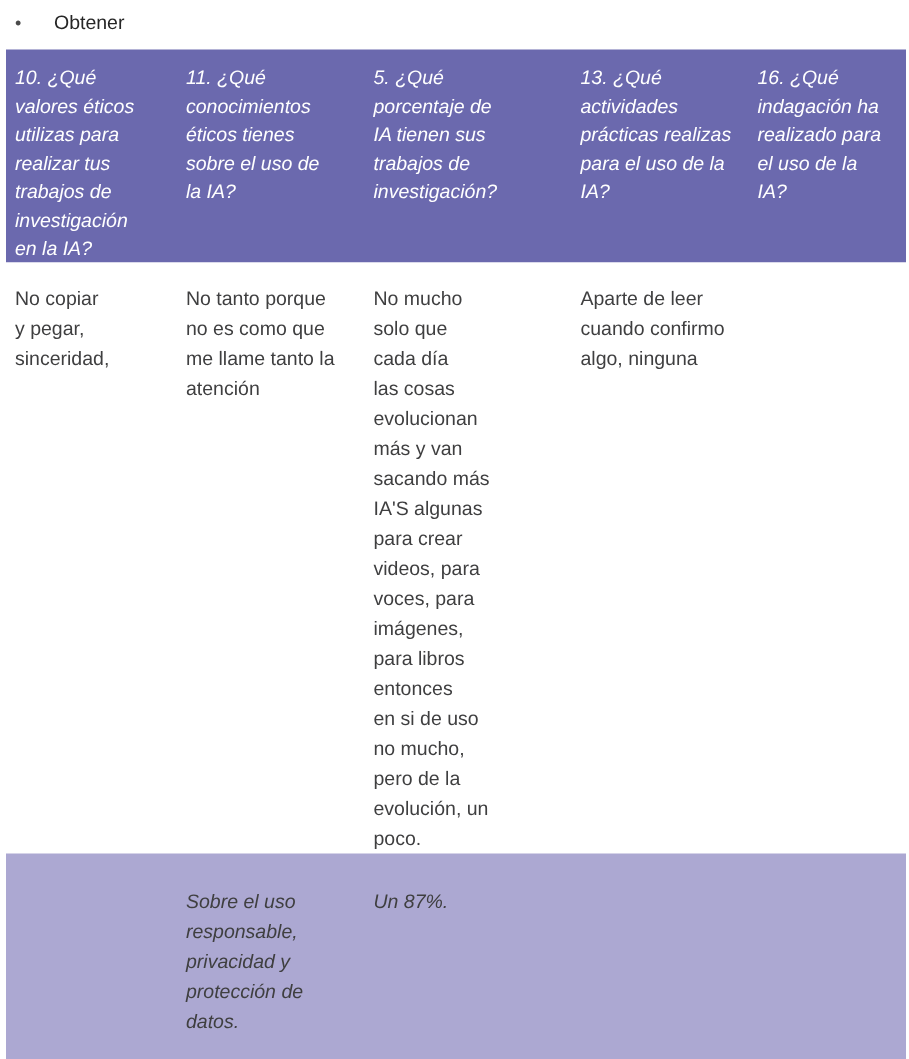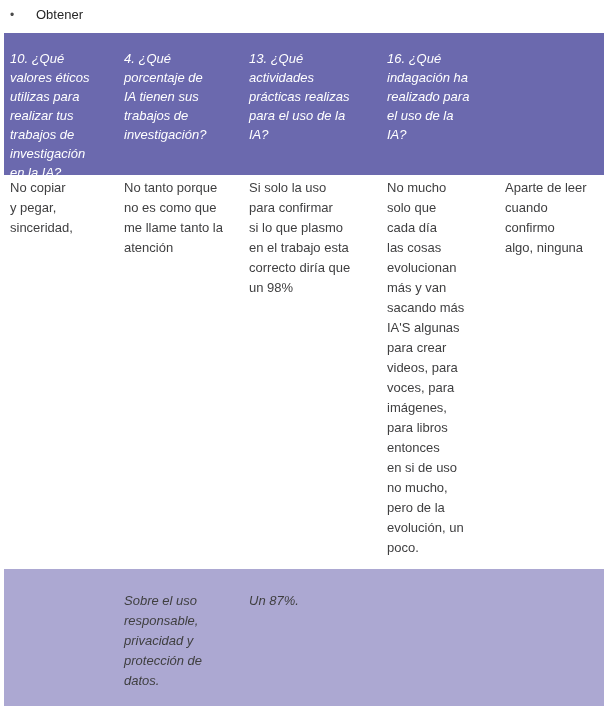--- a/index.html
+++ b/index.html
@@ -58,23 +58,23 @@
     white-space: pre-line;
     overflow: hidden;
     font-size: 13px;
     line-height: 20px;
     color: #3f3f40;
   }
   .header .cell {
     color: #ffffff;
     font-style: italic;
     line-height: 19px;
-    padding-top: 16px;
+    padding-top: 9px;
   }
-  .r1 .cell { padding-top: 3px; }
+  .r1 .cell { padding-top: 14px; }
   .r2 .cell { padding-top: 22px; }
 </style>
 </head>
 <body>
 
 <div class="page">
 
   <div class="bullet-line">
     <span class="bullet">•</span>
     <span>Obtener</span>
@@ -83,21 +83,26 @@
   <div class="survey-table">
 
     <div class="trow header">
       <div class="cell">10. ¿Qué
 valores éticos
 utilizas para
 realizar tus
 trabajos de
 investigación
 en la IA?</div>
-      <div class="cell">4. ¿Qué
+      <div class="cell">11. ¿Qué
+conocimientos
+éticos tienes
+sobre el uso de
+la IA?</div>
+      <div class="cell">5. ¿Qué
 porcentaje de
 IA tienen sus
 trabajos de
 investigación?</div>
       <div class="cell">13. ¿Qué
 actividades
 prácticas realizas
 para el uso de la
 IA?</div>
       <div class="cell">16. ¿Qué
@@ -108,26 +113,20 @@
     </div>
 
     <div class="trow r1">
       <div class="cell">No copiar
 y pegar,
 sinceridad,</div>
       <div class="cell">No tanto porque
 no es como que
 me llame tanto la
 atención</div>
-      <div class="cell">Si solo la uso
-para confirmar
-si lo que plasmo
-en el trabajo esta
-correcto diría que
-un 98%</div>
       <div class="cell">No mucho
 solo que
 cada día
 las cosas
 evolucionan
 más y van
 sacando más
 IA'S algunas
 para crear
 videos, para

